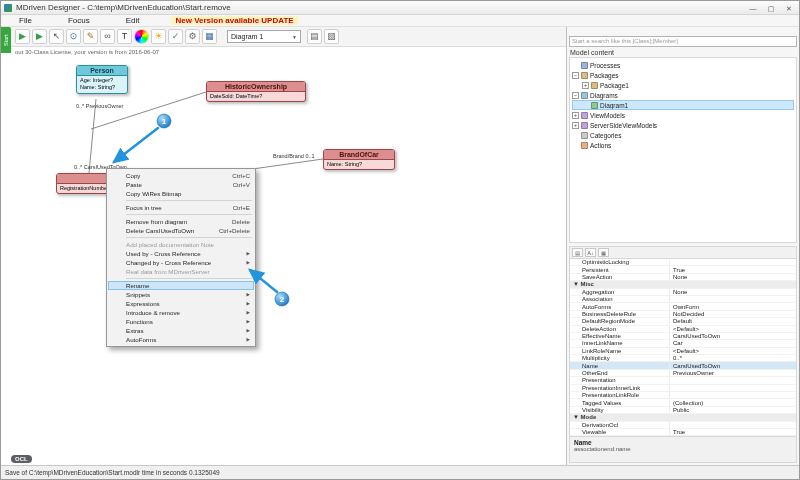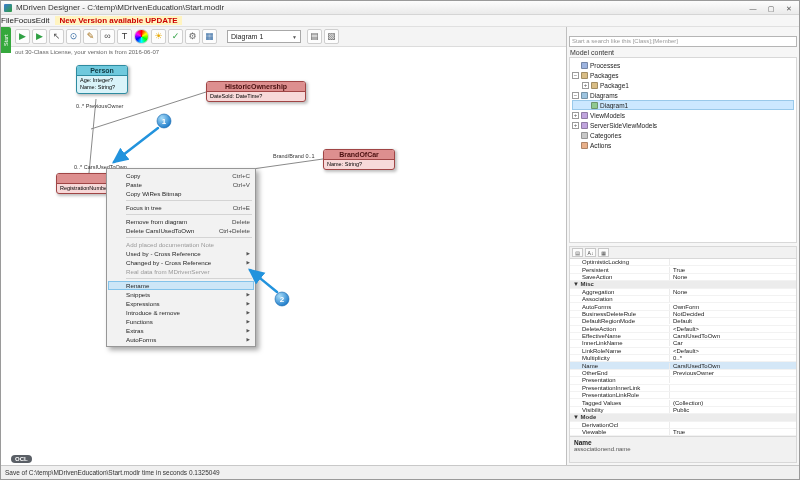--- a/index.html
+++ b/index.html
@@ -8,22 +8,22 @@
   .window { width:800px; height:480px; display:flex; flex-direction:column; background:#f0f0f0; border:1px solid #9a9a9a; }
 
   
   .titlebar { height:14px; background:linear-gradient(#fdfdfd,#eaeaea); border-bottom:1px solid #d5d5d5; display:flex; align-items:center; padding:0 3px; gap:4px; flex:0 0 auto; }
   .app-icon { width:8px; height:8px; background:linear-gradient(135deg,#3a7bd5,#2e9e3e); border-radius:1px; }
   .title-text { font-size:8px; color:#333; flex:1; white-space:nowrap; overflow:hidden; }
   .win-btn { width:14px; height:10px; font-size:7px; line-height:10px; text-align:center; color:#555; border:1px solid transparent; }
 
   
   .menubar { height:12px; display:flex; align-items:center; background:#f6f6f6; border-bottom:1px solid #e0e0e0; font-size:8px; color:#222; flex:0 0 auto; }
-  .menu-item { padding:0 0; }
-  .update-notice { color:#cc0000; font-weight:bold; margin-left:6px; background:#fff4c0; padding:0 4px; }
+  .menu-item { padding:0 18px; }
+  .update-notice { color:#cc0000; font-weight:bold; margin-left:14px; background:#fff4c0; padding:0 4px; }
 
   .main-row { flex:1; display:flex; min-height:0; }
   .left-col { flex:1; display:flex; flex-direction:column; min-width:0; position:relative; }
 
   
   .toolbar { height:20px; background:#f4f4f4; border-bottom:1px solid #dcdcdc; display:flex; align-items:center; gap:2px; padding:0 4px 0 14px; flex:0 0 auto; }
   .tool { width:15px; height:15px; border:1px solid #cfcfcf; background:#fdfdfd; border-radius:2px; display:flex; align-items:center; justify-content:center; font-size:9px; line-height:1; }
   .tool.colorwheel { background:conic-gradient(#f00,#ff0,#0f0,#0ff,#00f,#f0f,#f00); border-radius:50%; }
   .diagram-select { margin-left:8px; width:74px; height:13px; border:1px solid #a8a8a8; background:#fff; font-size:7px; display:flex; align-items:center; justify-content:space-between; padding:0 3px; color:#222; }
   .dd-arrow { font-size:5px; color:#555; }
@@ -87,21 +87,21 @@
   .statusbar { height:14px; background:#f0f0f0; border-top:1px solid #c8c8c8; display:flex; align-items:center; padding:0 4px; font-size:6.5px; color:#333; flex:0 0 auto; }
   .ocl-badge { position:absolute; bottom:2px; left:10px; background:#5a5f66; color:#fff; font-size:6px; font-weight:bold; padding:1px 4px; border-radius:4px; z-index:4; }
 </style>
 </head>
 <body>
 
 <div class="window">
 
   <div class="titlebar">
     <div class="app-icon"></div>
-    <div class="title-text">MDriven Designer  -  C:\temp\MDrivenEducation\Start.modlr</div>
+    <div class="title-text">MDriven Designer  -  C:\temp\MDrivenEducation\Start.remove</div>
     <div class="win-btn">—</div>
     <div class="win-btn">▢</div>
     <div class="win-btn">✕</div>
   </div>
 
   <div class="menubar">
     <span class="menu-item">File</span>
     <span class="menu-item">Focus</span>
     <span class="menu-item">Edit</span>
     <span class="update-notice">New Version available UPDATE</span>

